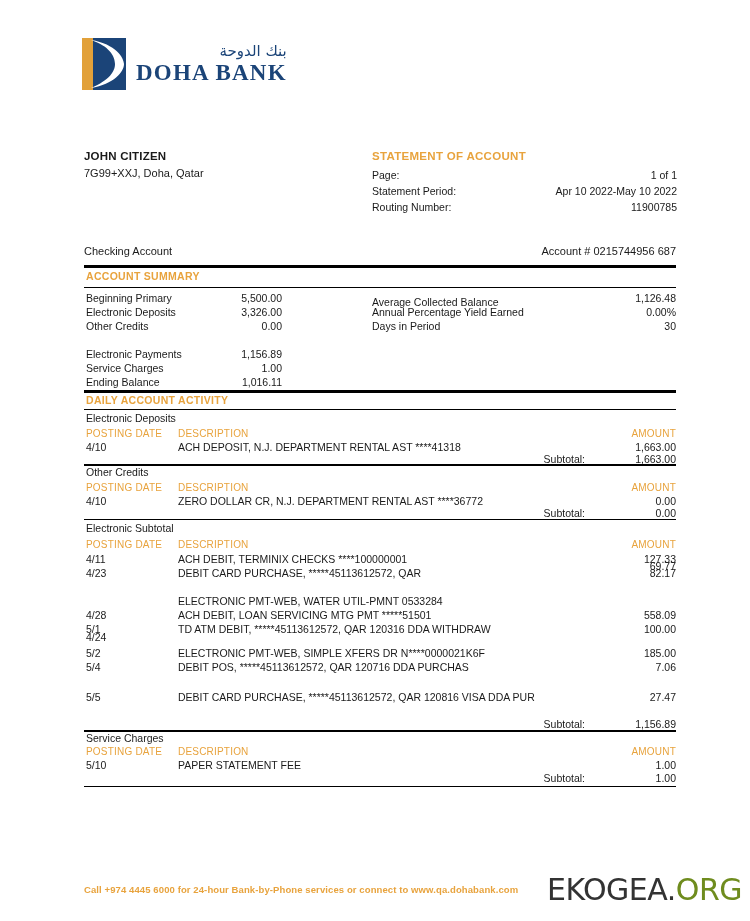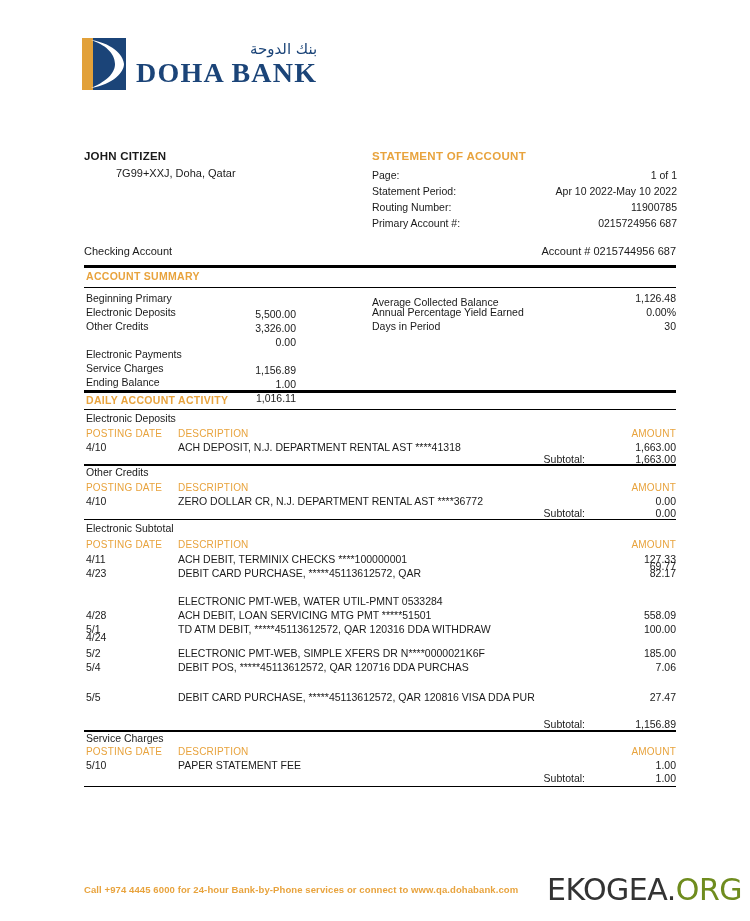--- a/index.html
+++ b/index.html
@@ -43,42 +43,41 @@
     font-family: "DejaVu Sans", sans-serif;
     font-size: 15px;
     color: #1b4478;
     direction: rtl;
     letter-spacing: 1px;
     margin-bottom: 2px;
     white-space: nowrap;
   }
   .logo-latin {
     font-family: "Liberation Serif", serif;
-    font-size: 28px;
+    font-size: 23px;
     font-weight: bold;
     color: #1b4478;
     letter-spacing: 1.2px;
     white-space: nowrap;
   }
 
   
   .cust-name {
     position: absolute;
     left: 84px;
     top: 150px;
     font-size: 11.5px;
     font-weight: bold;
     letter-spacing: 0.2px;
   }
   .cust-addr {
     position: absolute;
     left: 84px;
     top: 167px;
     font-size: 11px;
-    margin-left: 32px;
   }
 
   .stmt-title {
     position: absolute;
     left: 372px;
     top: 150px;
     font-size: 11.5px;
     font-weight: bold;
     color: #e8a33d;
     letter-spacing: 0.3px;
@@ -141,24 +140,23 @@
     letter-spacing: 0.3px;
   }
 
   
   .sum-row {
     position: absolute;
     font-size: 10.5px;
   }
   .sum-left-label { left: 86px; }
   .sum-left-val {
-    left: 206px;
+    left: 192px;
     width: 90px;
     text-align: right;
-    margin-top: 16px;
   }
   .sum-right-label { left: 372px; }
   .sum-right-val {
     left: 556px;
     width: 120px;
     text-align: right;
   }
 
   
   .act-subhead {
@@ -264,24 +262,20 @@
         <td class="val">1 of 1</td>
       </tr>
       <tr>
         <td>Statement Period:</td>
         <td class="val">Apr 10 2022-May 10 2022</td>
       </tr>
       <tr>
         <td>Routing Number:</td>
         <td class="val">11900785</td>
       </tr>
-      <tr>
-        <td>Primary Account #:</td>
-        <td class="val">0215724956 687</td>
-      </tr>
     </tbody>
   </table>
 
   <div class="acct-line">
     <span>Checking Account</span>
     <span>Account # 0215744956 687</span>
   </div>
 
   <div class="rule-thick" style="top:265px;"></div>
   <div class="sect-head" style="top:270px;">ACCOUNT SUMMARY</div>

